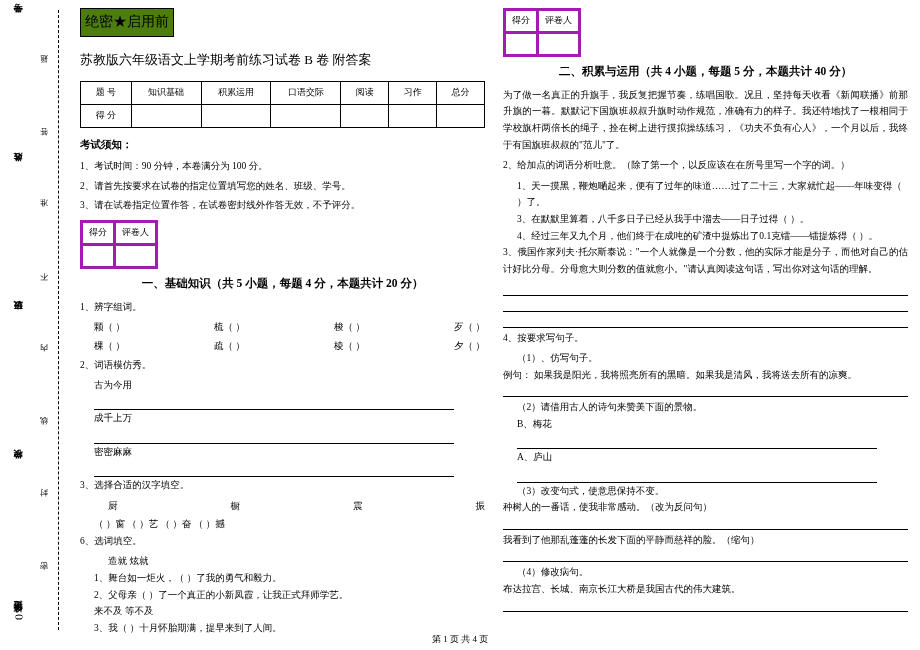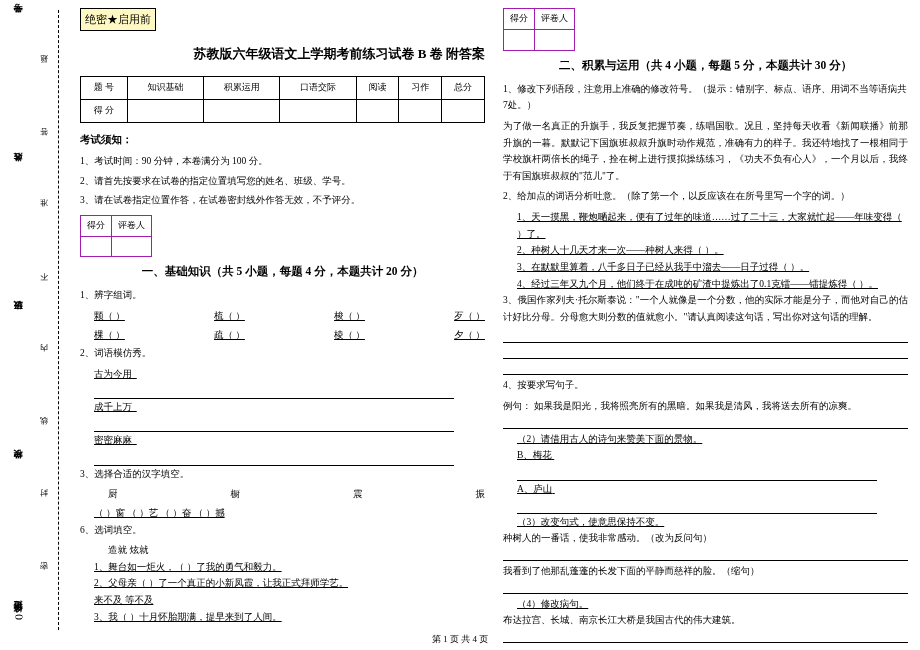--- a/index.html
+++ b/index.html
@@ -70,50 +70,50 @@
     }
     .col {
       width: 405px;
       font-size: 9.5px;
       line-height: 1.75;
     }
     .secret-box {
       display: inline-block;
       border: 1px solid #000;
       padding: 1px 4px;
-      font-size: 11px;
-      background: #fef9c3;
+      font-size: 14px;
+      background: #4d7c0f;
       margin-bottom: 6px;
     }
     h1.title {
-      text-align: right;
+      text-align: left;
       font-size: 13px;
-      font-weight: bold;
+      font-weight: normal;
       margin: 6px 0 10px 0;
     }
     table.score {
       width: 100%;
       border-collapse: collapse;
       margin-bottom: 8px;
     }
     table.score td {
       border: 1px solid #000;
       text-align: center;
-      padding: 3px 2px;
+      padding: 3px 10px;
       font-size: 9px;
     }
     .notice-title { font-weight: bold; font-size: 10.5px; margin-bottom: 4px; }
     .notice-list { margin-bottom: 6px; }
     .notice-list div { margin-bottom: 3px; }
     table.mini-score {
       border-collapse: collapse;
       margin-bottom: 4px;
     }
     table.mini-score td {
-      border: 1px solid #a21caf;
+      border: 3px solid #a21caf;
       padding: 2px 6px;
       font-size: 9px;
     }
     .section-title {
       text-align: center;
       font-weight: bold;
       font-size: 11.5px;
       margin: 2px 0 6px 0;
     }
     .q { margin-bottom: 4px; }
@@ -133,21 +133,21 @@
     .char-row { display: flex; justify-content: space-between; margin-bottom: 2px; }
     .footer {
       position: absolute;
       bottom: 4px;
       left: 0;
       width: 920px;
       text-align: center;
       font-size: 9px;
       font-family: Liberation Serif, serif;
     }
-    .indent { padding-left: 14px; text-decoration: underline; }
+    .indent { padding-left: 14px; }
     .indent2 { padding-left: 28px; }
   </style>
 </head>
 <body>
 
 <div class="binding-edge">
   <div class="binding-labels">
     <div>学号</div>
     <div>姓名</div>
     <div>班级</div>
@@ -266,37 +266,36 @@
           <tr>
         <td>得分</td>
         <td>评卷人</td>
       </tr>
       <tr>
         <td>&nbsp;</td>
         <td>&nbsp;</td>
       </tr>
     </tbody>
       </table>
-    <div class="section-title">二、积累与运用（共 4 小题，每题 5 分，本题共计 30 分）</div>
-
-    <div class="q">1、修改下列语段，注意用上准确的修改符号。（提示：错别字、标点、语序、用词不当等语病共7处。）</div>
+    <div class="section-title">二、积累与运用（共 4 小题，每题 5 分，本题共计 40 分）</div>
+
     <div class="q" style="text-align:justify;">    为了做一名真正的升旗手，我反复把握节奏，练唱国歌。况且，坚持每天收看《新闻联播》前那升旗的一暮。默默记下国旗班叔叔升旗时动作规范，准确有力的样子。我还特地找了一根相同于学校旗杆两倍长的绳子，拴在树上进行摸拟操练练习，《功夫不负有心人》，一个月以后，我终于有国旗班叔叔的"范儿"了。</div>
 
     <div class="q">2、给加点的词语分析吐意。（除了第一个，以反应该在在所号里写一个字的词。）</div>
     <div class="indent">1、天一摸黑，鞭炮嗮起来，便有了过年的味道……过了二十三，大家就忙起——年味变得（   ）了。</div>
-    <div class="indent">2、种树人十几天才来一次——种树人来得（   ）。</div>
     <div class="indent">3、在默默里算着，八千多日子已经从我手中溜去——日子过得（   ）。</div>
     <div class="indent">4、经过三年又九个月，他们终于在成吨的矿渣中提炼出了0.1克镭——镭提炼得（   ）。</div>
 
     <div class="q" style="text-align:justify;">3、俄国作家列夫·托尔斯泰说："一个人就像是一个分数，他的实际才能是分子，而他对自己的估计好比分母。分母愈大则分数的值就愈小。"请认真阅读这句话，写出你对这句话的理解。</div>
     <div class="underline-full"></div>
     <div class="underline-full"></div>
     <div class="underline-full"></div>
 
     <div class="q">4、按要求写句子。</div>
+    <div class="indent">（1）、仿写句子。</div>
     <div>    例句：   如果我是阳光，我将照亮所有的黑暗。如果我是清风，我将送去所有的凉爽。</div>
     <div class="underline-full"></div>
 
     <div class="indent">（2）请借用古人的诗句来赞美下面的景物。</div>
     <div class="indent"><span>B、梅花</span>&nbsp;<span class="underline-long"></span></div>
     <div class="indent"><span>A、庐山</span>&nbsp;<span class="underline-long"></span></div>
 
     <div class="indent">（3）改变句式，使意思保持不变。</div>
     <div>    种树人的一番话，使我非常感动。（改为反问句）</div>
     <div class="underline-full"></div>

